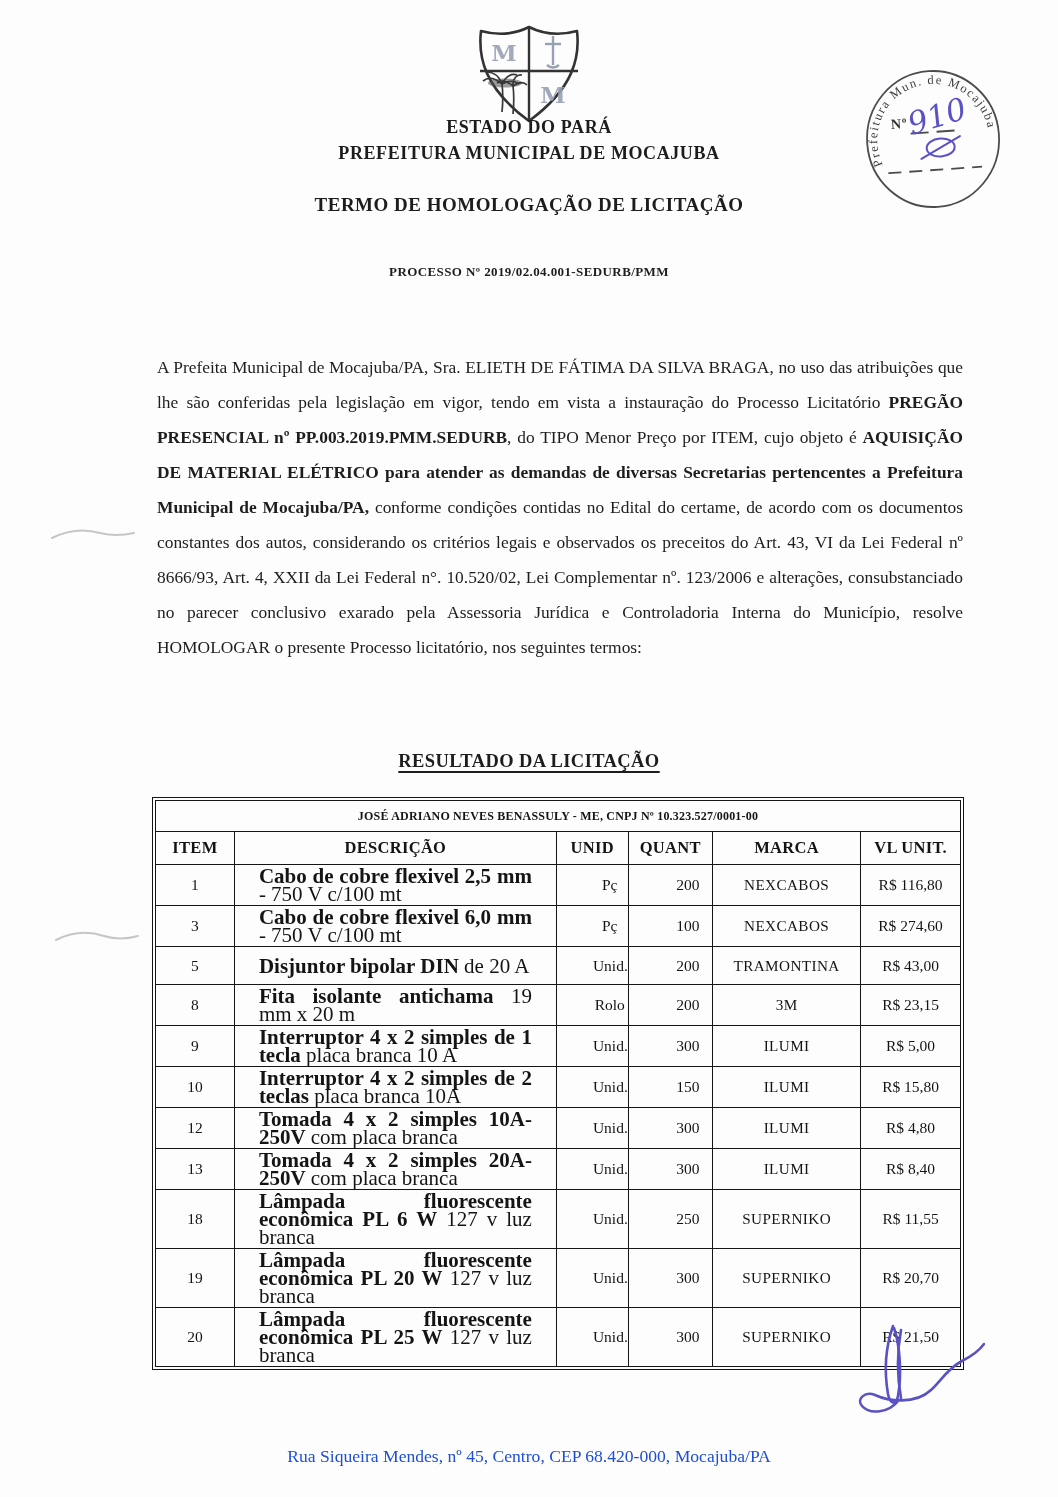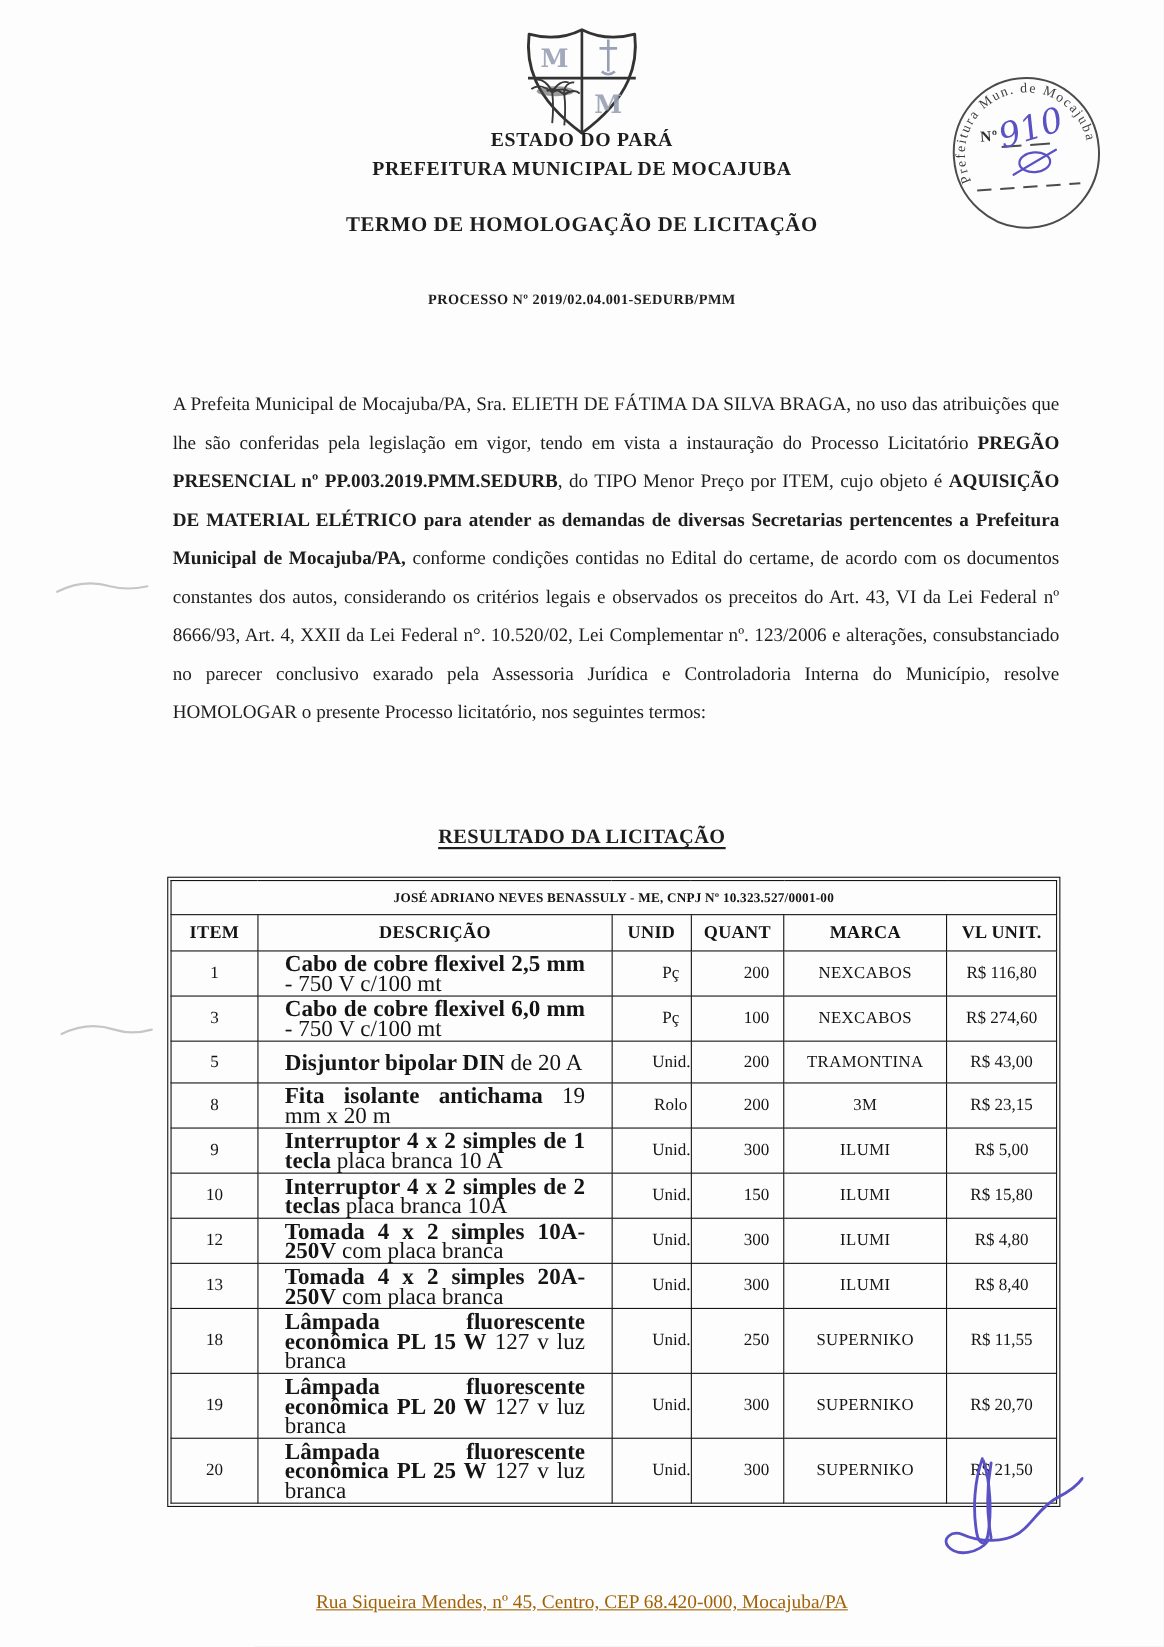--- a/index.html
+++ b/index.html
@@ -69,21 +69,21 @@
   .c-desc{text-align:justify;line-height:18px;padding:2px 24px;font-size:21px;}
   .c-desc b{font-weight:bold;}
   .c-unid,.c-quant{text-align:center;padding-left:36px;}
   .c-marca{text-align:center;letter-spacing:.4px;font-size:15.2px;}
   .c-vl{text-align:center;}
   
   .signature{position:absolute;left:835px;top:1316px;z-index:4;}
   .signature path{stroke:var(--ink);stroke-width:2.6px;fill:none;stroke-linecap:round;}
   
   .footer{position:absolute;top:1446px;left:0;width:100%;text-align:center;
-    font-size:17.6px;color:#a16207;text-decoration:underline;}
+    font-size:17.6px;color:#1d4ed8;}
   
   .crest .shield{fill:none;stroke:#333;stroke-width:2.6px;stroke-linejoin:round;}
   .crest .bar{stroke:#333;stroke-width:2.4px;}
   .crest .halft{fill:#98a0b4;opacity:.9;font-weight:bold;font-size:23px;
     font-family:"DejaVu Serif",serif;}
   .crest .crossg{stroke:#98a0b4;stroke-width:2.4px;fill:none;}
   .crest .palm{stroke:#383838;stroke-width:1.7px;fill:none;}
   .crest .canopy{fill:#4a4a4a;opacity:.55;}
 </style>
 </head>
@@ -228,21 +228,21 @@
           <tr>
             <td class="c-item">13</td>
             <td class="c-desc"><b>Tomada 4 x 2 simples 20A-250V</b><span> com placa branca</span></td>
             <td class="c-unid">Unid.</td>
             <td class="c-quant">300</td>
             <td class="c-marca">ILUMI</td>
             <td class="c-vl">R$ 8,40</td>
           </tr>
           <tr>
             <td class="c-item">18</td>
-            <td class="c-desc"><b>Lâmpada fluorescente econômica PL 15 W</b><span> 127 v luz branca</span></td>
+            <td class="c-desc"><b>Lâmpada fluorescente econômica PL 6 W</b><span> 127 v luz branca</span></td>
             <td class="c-unid">Unid.</td>
             <td class="c-quant">250</td>
             <td class="c-marca">SUPERNIKO</td>
             <td class="c-vl">R$ 11,55</td>
           </tr>
           <tr>
             <td class="c-item">19</td>
             <td class="c-desc"><b>Lâmpada fluorescente econômica PL 20 W</b><span> 127 v luz branca</span></td>
             <td class="c-unid">Unid.</td>
             <td class="c-quant">300</td>

